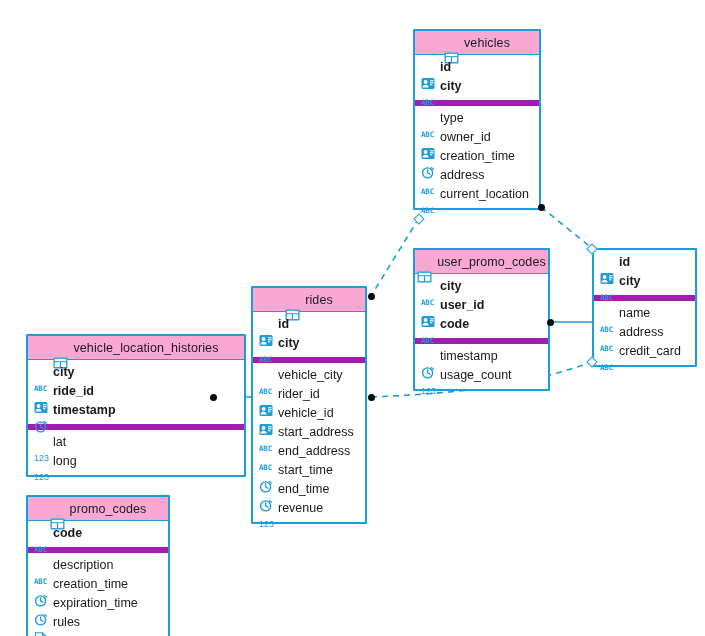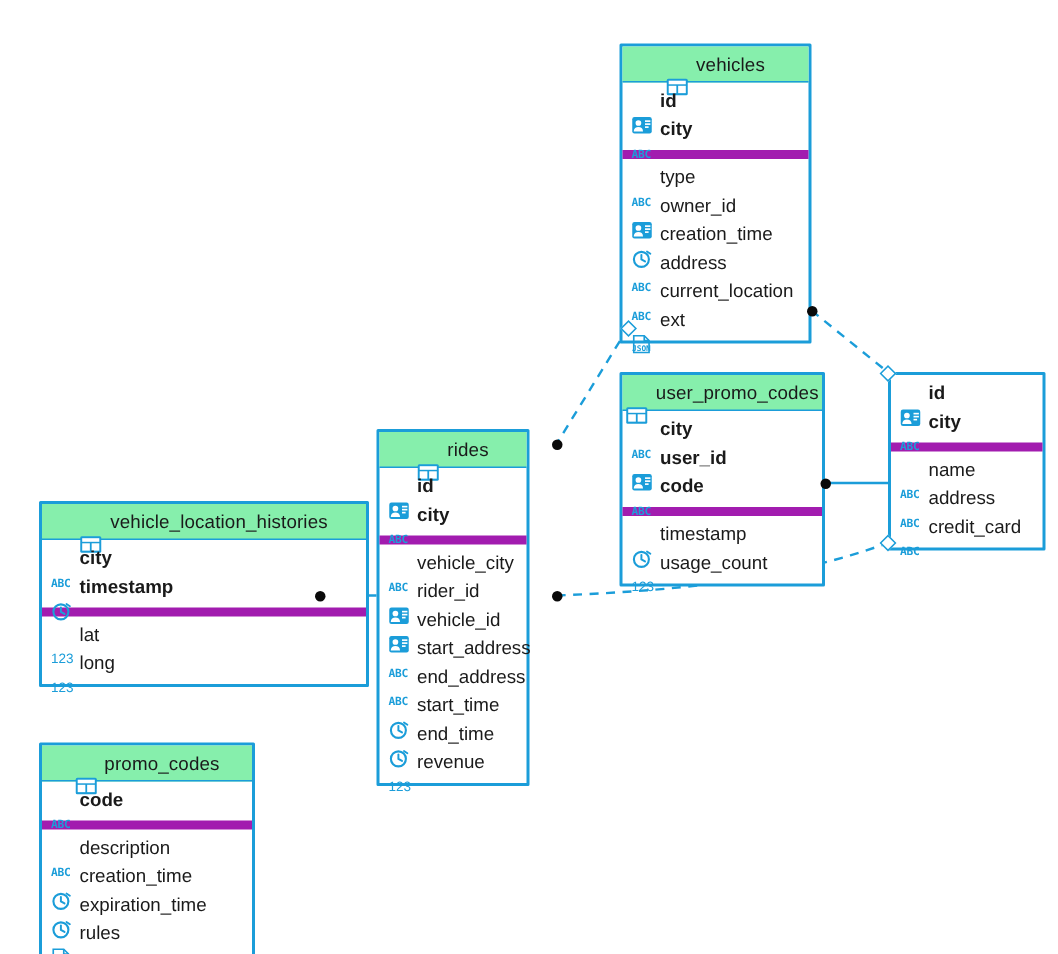--- a/index.html
+++ b/index.html
@@ -17,21 +17,21 @@
     position:absolute;
     border:2px solid #1b9dd9;
     background:#ffffff;
     box-sizing:border-box;
     border-radius:1px;
   }
   .ent-header{
     display:flex;align-items:center;justify-content:center;
     gap:6px;
     height:24px;
-    background:#86efac;
+    background:#f9a8d4;
     border-bottom:1px solid #1b9dd9;
     box-sizing:border-box;
     padding:0 6px;
   }
   .ent-title{
     font-size:12.5px;color:#1a1a1a;white-space:nowrap;letter-spacing:.1px;
   }
   .sect{box-sizing:border-box;padding:3px 0 4px 0;}
   .sect.pk{border-bottom:6px solid #a21caf;}
   .col{
@@ -134,30 +134,20 @@
           <span class="col-name">creation_time</span>
         </div>
         <div class="col">
           <span class="ic ic-abc">ABC</span>
           <span class="col-name">address</span>
         </div>
         <div class="col">
           <span class="ic ic-abc">ABC</span>
           <span class="col-name">current_location</span>
         </div>
-        <div class="col">
-          <span class="ic">
-            <svg width="14" height="13" viewBox="0 0 14 13">
-              <path d="M1.5 0.8 h7 l3.2 3.2 v8 h-10.2 z" fill="none" stroke="#1b9dd9" stroke-width="1.1"></path>
-              <path d="M8.5 0.8 v3.2 h3.2" fill="none" stroke="#1b9dd9" stroke-width="1.1"></path>
-              <text x="6.6" y="11.1" text-anchor="middle" fill="#1b9dd9" font-size="5.2" font-weight="bold" font-family="&quot;DejaVu Sans Mono&quot;, monospace">JSON</text>
-            </svg>
-          </span>
-          <span class="col-name">ext</span>
-        </div>
       </div>
     </div>
     <div class="entity" style="left: 413px; top: 248px; width: 137px;">
       <div class="ent-header">
         <span class="ic">
           <svg width="15" height="12" viewBox="0 0 15 12">
             <rect x="0.5" y="0.5" width="14" height="11" rx="1" fill="#1b9dd9"></rect>
             <rect x="1.8" y="1.8" width="11.4" height="2.4" fill="#ffffff"></rect>
             <rect x="1.8" y="5.2" width="5.1" height="4.9" fill="#ffffff"></rect>
             <rect x="8.1" y="5.2" width="5.1" height="4.9" fill="#ffffff"></rect>
@@ -233,21 +223,21 @@
         <div class="col">
           <span class="ic ic-abc">ABC</span>
           <span class="col-name">address</span>
         </div>
         <div class="col">
           <span class="ic ic-abc">ABC</span>
           <span class="col-name">credit_card</span>
         </div>
       </div>
     </div>
-    <div class="entity" style="left: 251px; top: 286px; width: 102px;">
+    <div class="entity" style="left: 251px; top: 286px; width: 116px;">
       <div class="ent-header">
         <span class="ic">
           <svg width="15" height="12" viewBox="0 0 15 12">
             <rect x="0.5" y="0.5" width="14" height="11" rx="1" fill="#1b9dd9"></rect>
             <rect x="1.8" y="1.8" width="11.4" height="2.4" fill="#ffffff"></rect>
             <rect x="1.8" y="5.2" width="5.1" height="4.9" fill="#ffffff"></rect>
             <rect x="8.1" y="5.2" width="5.1" height="4.9" fill="#ffffff"></rect>
           </svg>
         </span>
         <span class="ent-title">rides</span>
@@ -349,20 +339,33 @@
         <span class="ent-title">vehicle_location_histories</span>
       </div>
       <div class="sect pk">
         <div class="col key">
           <span class="ic ic-abc">ABC</span>
           <span class="col-name">city</span>
         </div>
         <div class="col key">
           <span class="ic">
             <svg width="14" height="13" viewBox="0 0 14 13">
+              <rect x="0.5" y="1" width="13" height="11" rx="1.5" fill="#1b9dd9"></rect>
+              <circle cx="4.6" cy="5" r="1.9" fill="#ffffff"></circle>
+              <path d="M1.5 10.6c0-1.9 1.4-2.9 3.1-2.9s3.1 1 3.1 2.9z" fill="#ffffff"></path>
+              <rect x="9" y="3.2" width="3.6" height="1.1" fill="#ffffff"></rect>
+              <rect x="9" y="5.2" width="3.6" height="1.1" fill="#ffffff"></rect>
+              <rect x="9" y="7.2" width="2.4" height="1.1" fill="#ffffff"></rect>
+            </svg>
+          </span>
+          <span class="col-name">ride_id</span>
+        </div>
+        <div class="col key">
+          <span class="ic">
+            <svg width="14" height="13" viewBox="0 0 14 13">
               <circle cx="6.6" cy="6.9" r="5" fill="none" stroke="#1b9dd9" stroke-width="1.4"></circle>
               <path d="M6.6 3.9 L6.6 6.9 L9 8.3" fill="none" stroke="#1b9dd9" stroke-width="1.3" stroke-linecap="round"></path>
               <path d="M10.3 1.6 L12.6 3.2" stroke="#1b9dd9" stroke-width="1.2" stroke-linecap="round"></path>
             </svg>
           </span>
           <span class="col-name">timestamp</span>
         </div>
       </div>
       <div class="sect">
         <div class="col">

